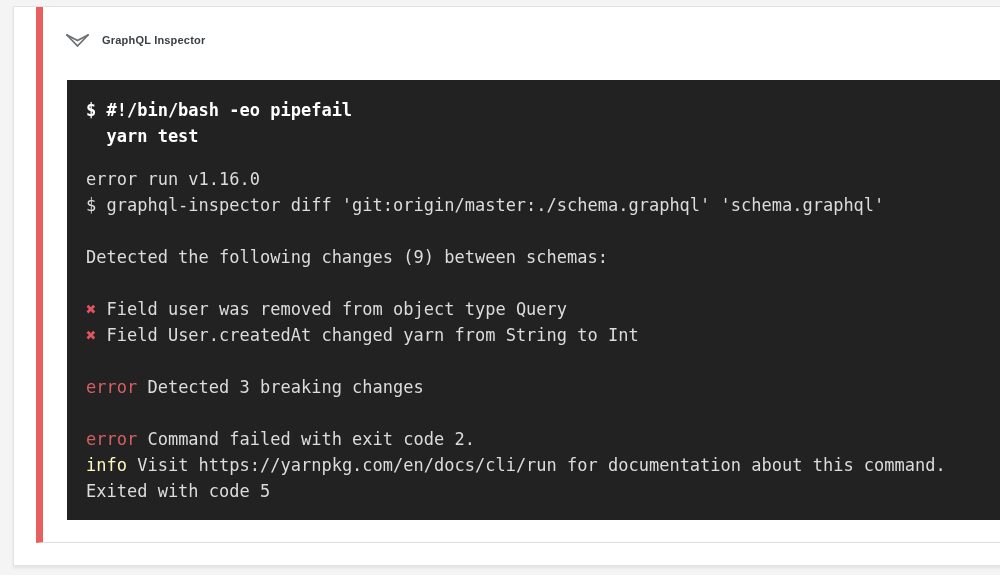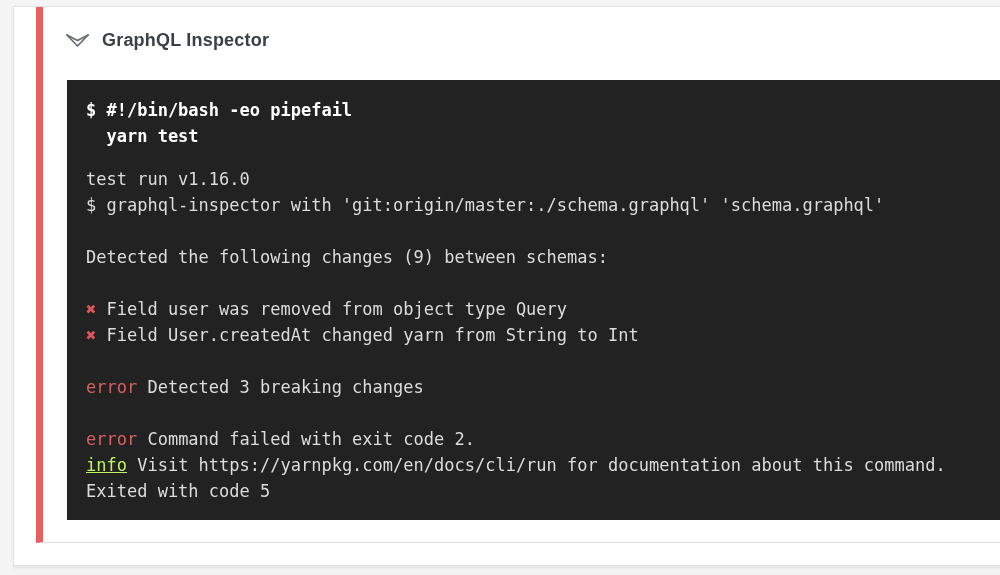--- a/index.html
+++ b/index.html
@@ -44,21 +44,21 @@
     height:45px;
     cursor:pointer;
   }
   .chevron{
     display:inline-flex;
     width:27px;height:24px;
     align-items:center;justify-content:center;
     flex:0 0 auto;
   }
   .step-title{
-    font-size:18px;
+    font-size:11px;
     font-weight:bold;
     color:var(--title_color);
     letter-spacing:0.2px;
   }
   .terminal{
     margin:28px 0 0 24px;
     background:var(--terminal_bg);
     color:var(--terminal_text);
     padding:17px 20px 16px 19px;
     font-family:"DejaVu Sans Mono","Liberation Mono",monospace;
@@ -94,30 +94,30 @@
           <path d="M3 7 L13.5 18 L24 7" stroke="#6a6f74" stroke-width="1.8" stroke-linecap="round" stroke-linejoin="round" fill="none"></path>
         </svg>
       </span>
       <span class="step-title">GraphQL Inspector</span>
     </div>
 
     <div class="terminal">
       <pre class="cmd" id="cmd">$ #!/bin/bash -eo pipefail
   yarn test</pre>
       <div class="out" id="out">
-          <div class="line"><span>test run v1.16.0</span></div>
-          <div class="line"><span>$ graphql-inspector with 'git:origin/master:./schema.graphql' 'schema.graphql'</span></div>
+          <div class="line"><span>error run v1.16.0</span></div>
+          <div class="line"><span>$ graphql-inspector diff 'git:origin/master:./schema.graphql' 'schema.graphql'</span></div>
           <div class="line">&nbsp;</div>
           <div class="line"><span>Detected the following changes (9) between schemas:</span></div>
           <div class="line">&nbsp;</div>
           <div class="line"><span style="color: rgb(226, 85, 95);">✖</span><span> Field user was removed from object type Query</span></div>
           <div class="line"><span style="color: rgb(226, 85, 95);">✖</span><span> Field User.createdAt changed yarn from String to Int</span></div>
           <div class="line">&nbsp;</div>
           <div class="line"><span style="color: rgb(214, 95, 99);">error</span><span> Detected 3 breaking changes</span></div>
           <div class="line">&nbsp;</div>
           <div class="line"><span style="color: rgb(214, 95, 99);">error</span><span> Command failed with exit code 2.</span></div>
-          <div class="line"><span style="color: #bef264; text-decoration: underline;">info</span><span> Visit https://yarnpkg.com/en/docs/cli/run for documentation about this command.</span></div>
+          <div class="line"><span style="color: #fef9c3;">info</span><span> Visit https://yarnpkg.com/en/docs/cli/run for documentation about this command.</span></div>
           <div class="line"><span>Exited with code 5</span></div>
         </div>
     </div>
 
   </div>
 </div>
 
 </body></html>

